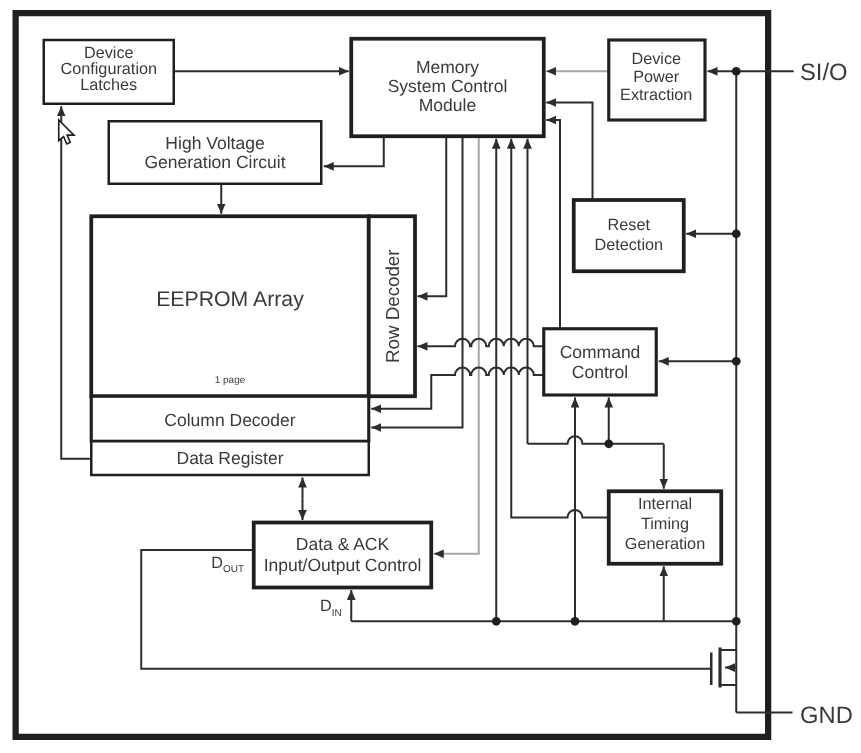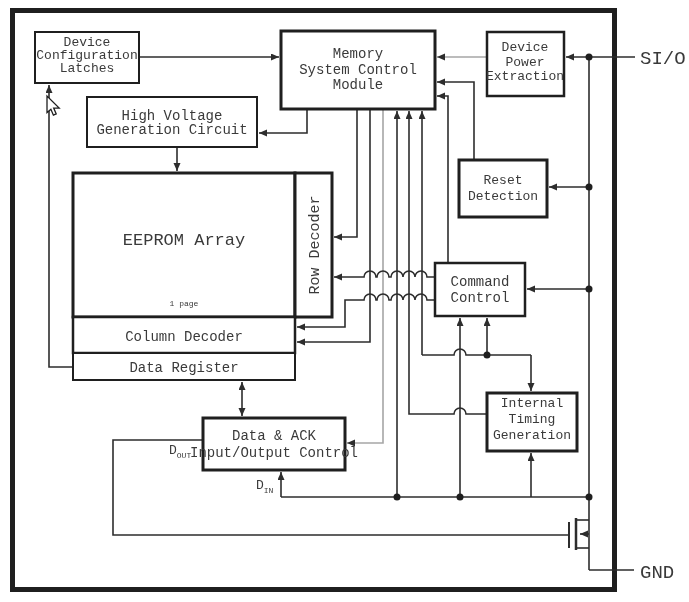--- a/index.html
+++ b/index.html
@@ -1,17 +1,17 @@
 <!DOCTYPE html>
 <html><head>
 <meta charset="utf-8">
 <style>
   html,body{margin:0;padding:0;background:#ffffff;}
   .stage{position:relative;width:687px;height:602px;background:#ffffff;overflow:hidden;
-         font-family:Liberation Mono, monospace;}
+         font-family:Liberation Sans, sans-serif;}
   svg{position:absolute;left:0;top:0;}
   .blk{fill:#ffffff;stroke:#1f1f1f;}
   .bw2{stroke-width:2px;}
   .bw25{stroke-width:2.5px;}
   .bw3{stroke-width:3px;}
   .wire{fill:none;stroke:#2d2d2d;stroke-width:1.6px;}
   .wire-gray{fill:none;stroke:#a6a6a6;stroke-width:1.6px;}
   .lbl{fill:#3a3a3a;}
   .f13{font-size:13px;}
   .f14{font-size:14px;}

